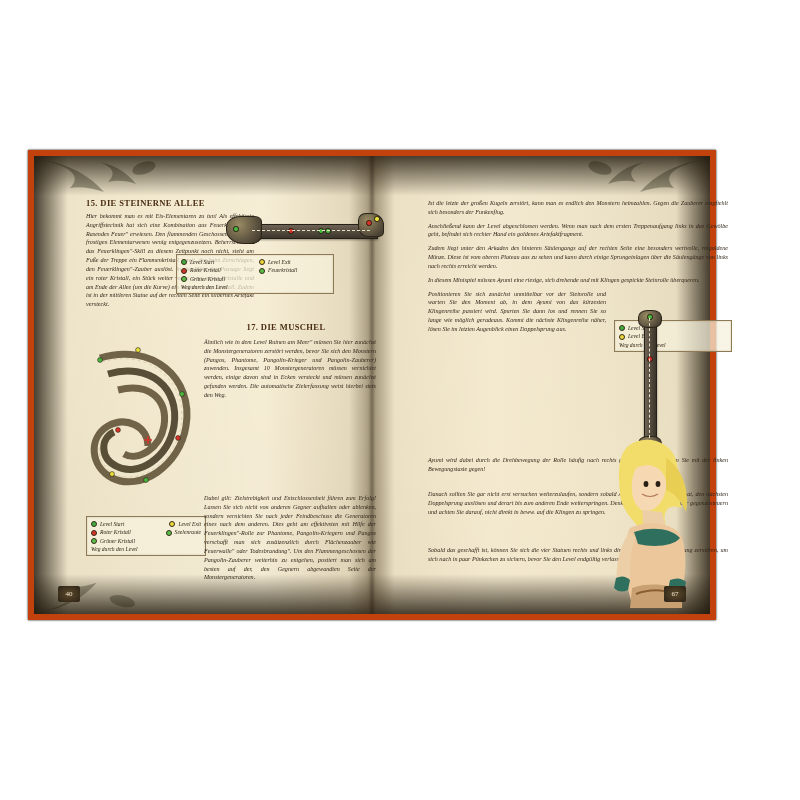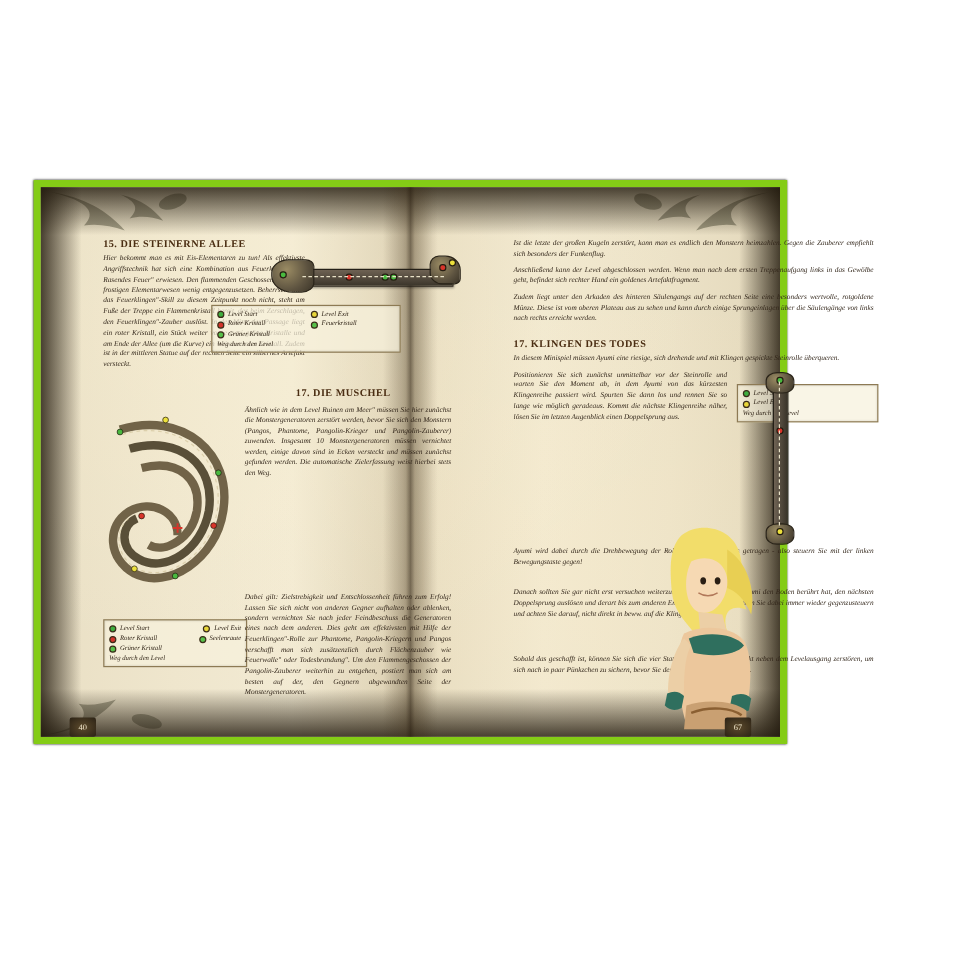--- a/index.html
+++ b/index.html
@@ -17,23 +17,23 @@
     position: relative;
     width: 800px;
     height: 800px;
     background: #ffffff;
   }
   
   .spread {
     position: absolute;
     left: 28px;
     top: 150px;
-    width: 628px;
+    width: 688px;
     height: 470px;
-    background: #84cc16;
+    background: #c2410c;
     box-shadow: 0 0 2px #000;
   }
   .spread-inner {
     position: absolute;
     inset: 6px;
     background:
       radial-gradient(ellipse at 30% 25%, rgba(255,245,215,0.30), rgba(255,255,255,0) 60%),
       radial-gradient(ellipse at 75% 70%, rgba(255,240,205,0.22), rgba(255,255,255,0) 55%),
       linear-gradient(90deg, #e9dfc4 0%, #efe6cd 18%, #f2ead3 34%, #d9cdb0 49%, #c9bc9d 50%,
                       #e7dcc0 53%, #f1e8cf 68%, #ece2c7 85%, #e3d8bb 100%);
@@ -155,21 +155,21 @@
     width: 3.5px; height: 3.5px;
     border-radius: 50%;
     border: 0.5px solid #241c10;
   }
   .node.green { background: #49b93f; }
   .node.yellow{ background: #ece03c; }
   .node.red   { background: #d8342a; }
   
   .folio {
     position: absolute;
-    bottom: 0;
+    bottom: 12px;
     width: 22px;
     height: 16px;
     font-size: 7px;
     font-weight: normal;
     color: #f0e6cc;
     display: flex;
     align-items: center;
     justify-content: center;
     background: radial-gradient(ellipse at center, #5c4a2c, #2b2215);
     border-radius: 2px;
@@ -331,21 +331,20 @@
 
         <p class="body" style="position:absolute;left:118px;top:296px;width:172px;">Dabei gilt: Zielstrebigkeit und Entschlossenheit führen zum Erfolg! Lassen Sie sich nicht von anderen Gegner aufhalten oder ablenken, sondern vernichten Sie nach jeder Feindbeschuss die Generatoren eines nach dem anderen. Dies geht am effektivsten mit Hilfe der Feuerklingen"-Rolle zur Phantome, Pangolin-Kriegern und Pangos verschafft man sich zusätzenzlich durch Flächenzauber wie Feuerwalle" oder Todesbrandung". Um den Flammengeschossen der Pangolin-Zauberer weiterhin zu entgehen, postiert man sich am besten auf der, den Gegnern abgewandten Seite der Monstergeneratoren.</p>
       </div>
 
       <div class="col right">
 
         <p class="body first">Ist die letzte der großen Kugeln zerstört, kann man es endlich den Monstern heimzahlen. Gegen die Zauberer empfiehlt sich besonders der Funkenflug.</p>
         <p class="body">Anschließend kann der Level abgeschlossen werden. Wenn man nach dem ersten Treppenaufgang links in das Gewölbe geht, befindet sich rechter Hand ein goldenes Artefaktfragment.</p>
         <p class="body">Zudem liegt unter den Arkaden des hinteren Säulengangs auf der rechten Seite eine besonders wertvolle, rotgoldene Münze. Diese ist vom oberen Plateau aus zu sehen und kann durch einige Sprungeinlagen über die Säulengänge von links nach rechts erreicht werden.</p>
 
-        <h2 class="sec-title" style="margin-top:10px;">17. KLINGEN DES TODES</h2>
 
         <p class="body" style="width:300px;">In diesem Minispiel müssen Ayumi eine riesige, sich drehende und mit Klingen gespickte Steinrolle überqueren.</p>
 
         <p class="body" style="width:178px;">Positionieren Sie sich zunächst unmittelbar vor der Steinrolle und warten Sie den Moment ab, in dem Ayumi von das kürzesten Klingenreihe passiert wird. Spurten Sie dann los und rennen Sie so lange wie möglich geradeaus. Kommt die nächste Klingenreihe näher, lösen Sie im letzten Augenblick einen Doppelsprung aus.</p>
 
         <div class="legend" style="position:absolute;left:186px;top:122px;width:108px;">
           <div class="row">
             <div class="cell wide">
               <span class="dot green"></span>
               <span>Level Start</span>

